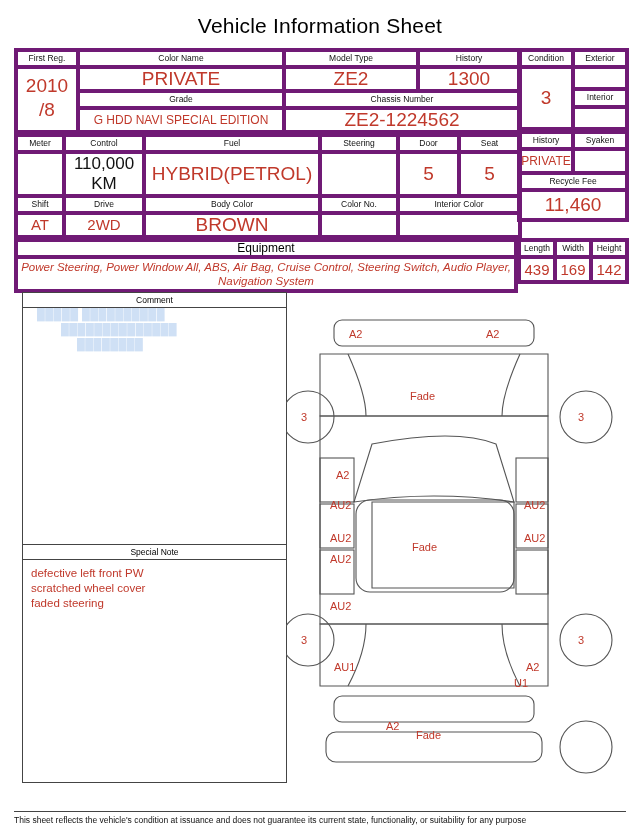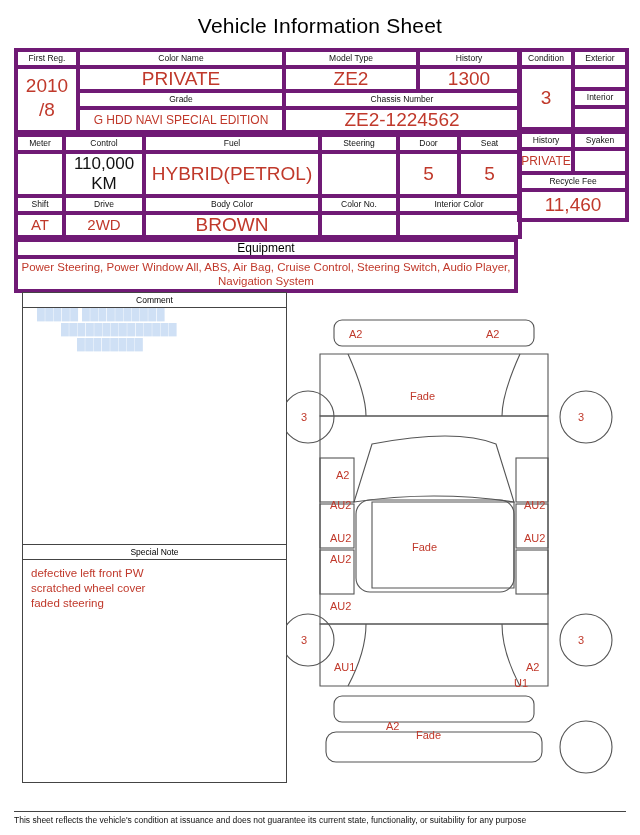--- a/index.html
+++ b/index.html
@@ -60,20 +60,21 @@
   .top-left { width: 504px; }
   .top-right { width: 108px; margin-left: -1px; }
 
   .equip-label { font-size: 12px; height: 13px; line-height: 13px; margin-top: 16px; }
   .equip-text {
     color: #c0392b;
     font-size: 11.5px;
     text-align: left;
     padding: 2px 3px 3px 3px;
     line-height: 14px;
+    font-style: italic;
   }
 
   .bottom-wrap { display: flex; margin-top: -1px; }
   .left-col { width: 308px; padding-left: 8px; }
   .right-col { width: 340px; margin-left: -1px; position: relative; text-align: right; }
 
   .boxed { border: 1px solid #444; }
   .hdr-center { font-size: 8.5px; text-align: center; line-height: 14px; height: 15px; border-bottom: 1px solid #444; }
 
   .comment-box { height: 253px; position: relative; overflow: hidden; }
@@ -254,20 +255,41 @@
 
   <div class="top-wrap" style="margin-top:-1px">
     <div class="top-left">
       <table class="grid">
         <tbody>
             <tr>
           <td class="equip-label">Equipment</td>
         </tr>
         <tr>
           <td class="equip-text" style="height:34px">Power Steering, Power Window  All, ABS, Air Bag, Cruise Control, Steering Switch, Audio Player, Navigation System</td>
+        </tr>
+      </tbody>
+        </table>
+    </div>
+    <div class="top-right">
+      <table class="grid">
+        <colgroup>
+            <col style="width:36px">
+            <col style="width:36px">
+            <col style="width:36px">
+          </colgroup>
+        <tbody>
+            <tr>
+          <td class="lbl">Length</td>
+          <td class="lbl">Width</td>
+          <td class="lbl">Height</td>
+        </tr>
+        <tr>
+          <td class="val" style="height:25px">439</td>
+          <td class="val">169</td>
+          <td class="val">142</td>
         </tr>
       </tbody>
         </table>
     </div>
   </div>
 
   <div class="bottom-wrap">
 
     <div class="left-col">
       <div class="boxed comment-box">

